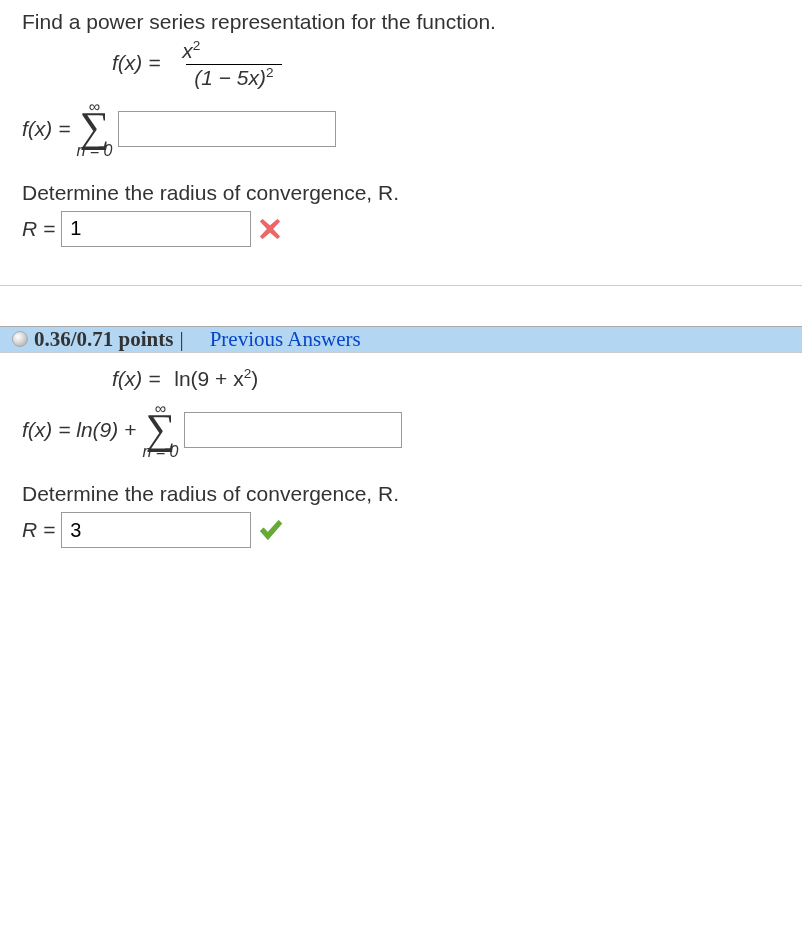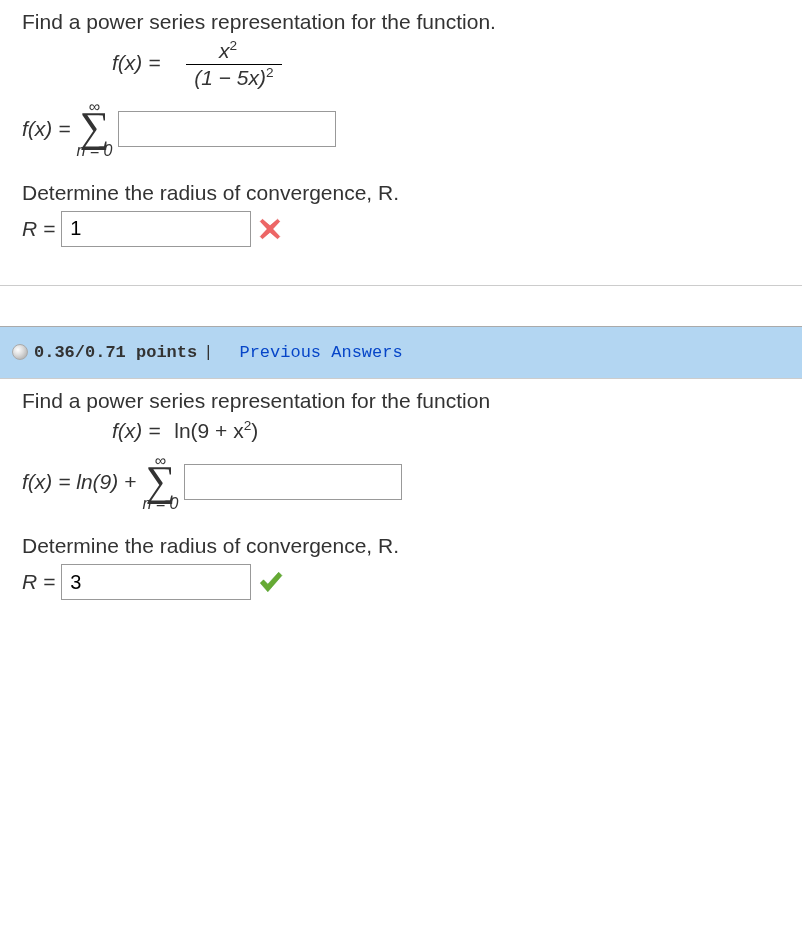--- a/index.html
+++ b/index.html
@@ -10,21 +10,20 @@
     color: #333;
     width: 802px;
     background: #fff;
   }
   .section { padding: 8px 14px 14px 22px; }
   .prompt-text { margin: 2px 0 6px 0; }
   .math-block { margin: 6px 0 6px 0; }
   .frac {
     display: inline-block;
     vertical-align: middle;
-    text-align: center;
     line-height: 1.05;
   }
   .frac .num { display: block; padding: 0 8px 2px 8px; }
   .frac .den {
     display: block;
     border-top: 1.5px solid #000;
     padding: 2px 8px 0 8px;
     margin-left: 12px;
   }
   .fx { font-style: italic; }
@@ -50,23 +49,23 @@
   .box-md { width: 172px; }
   .hr {
     border: none;
     border-top: 1px solid #ccc;
     margin: 18px 0 0 0;
   }
   .score-bar {
     background: #b3d6f2;
     border-top: 1px solid #aaa;
     border-bottom: 1px solid #ccc;
-    padding: 16px 12px;
-    font-size: 17px;
-    font-family: Liberation Mono, monospace;
+    padding: 0 12px;
+    font-size: 21px;
+    font-family: Liberation Serif, serif;
     display: flex;
     align-items: center;
     gap: 6px;
     margin-top: 40px;
   }
   .disc {
     width: 14px; height: 14px;
     border-radius: 50%;
     background: radial-gradient(circle at 35% 35%, #fff, #ddd 40%, #aaa 90%);
     border: 1px solid #aaa;
@@ -126,21 +125,20 @@
 <hr class="hr">
 
 <div class="score-bar">
   <span class="disc"></span>
   <span class="score-points">0.36/0.71 points</span>
   <span>|</span>
   <span class="score-link">Previous Answers</span>
 </div>
 
 <div class="section">
-  <div class="prompt-text">Find a power series representation for the function</div>
 
   <div class="math-block center-indent">
     <span class="fx"><span>f(x) =</span></span>
     <span class="eq-pad"></span>
     <span>
       <span>ln(9 + x</span><span class="sup">2</span><span>)</span>
     </span>
   </div>
 
   <div class="row" style="margin-top:10px;">

